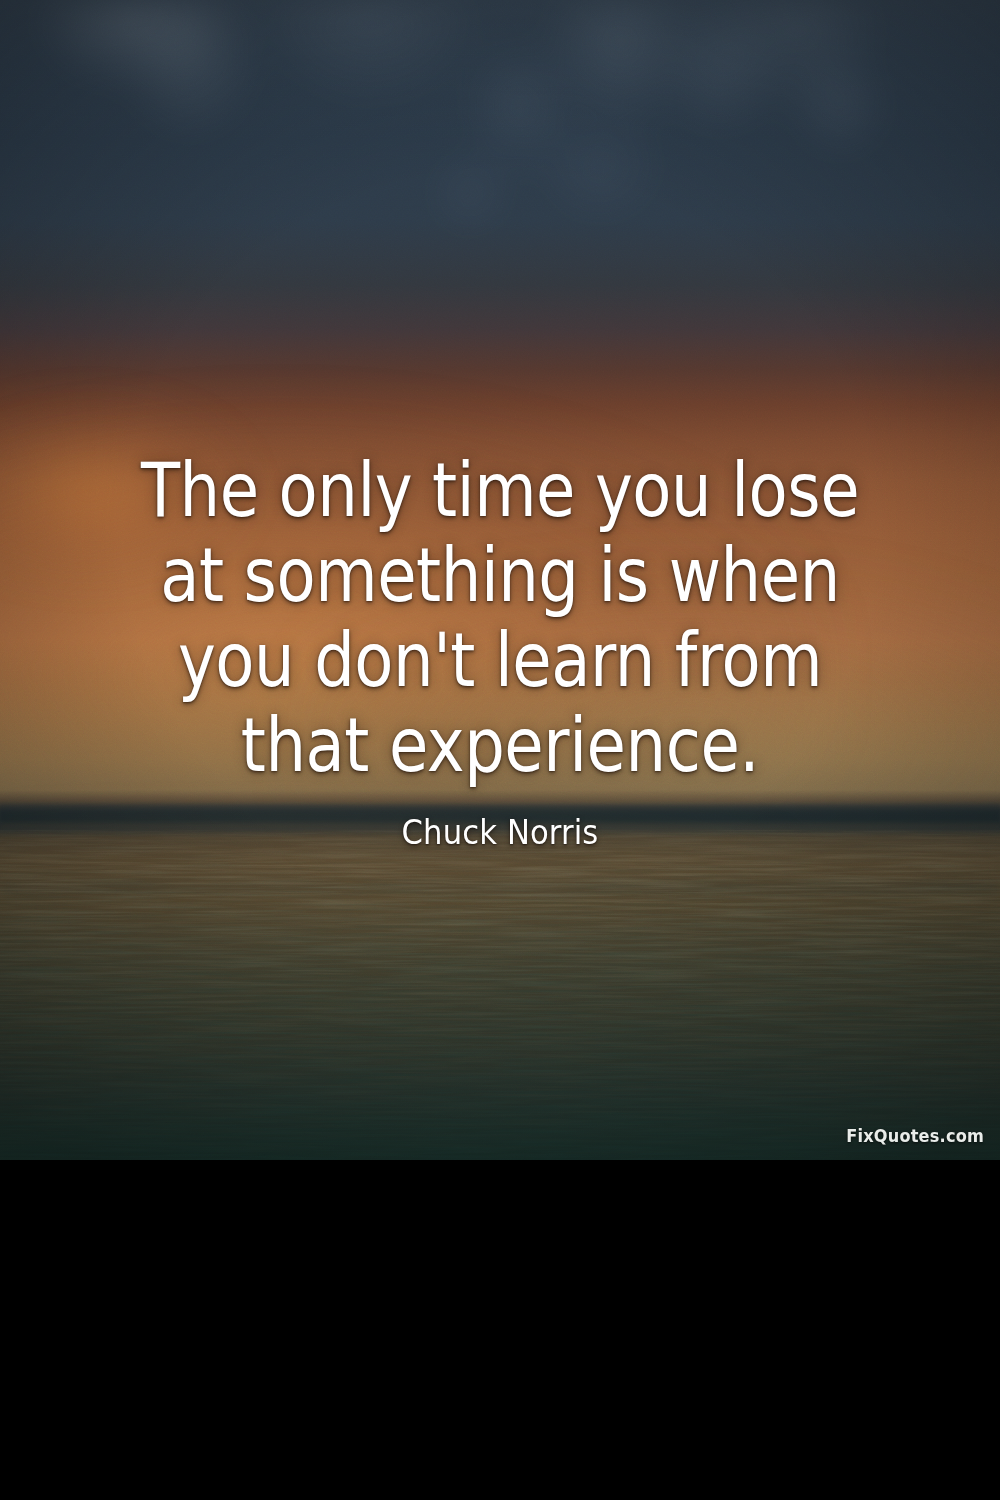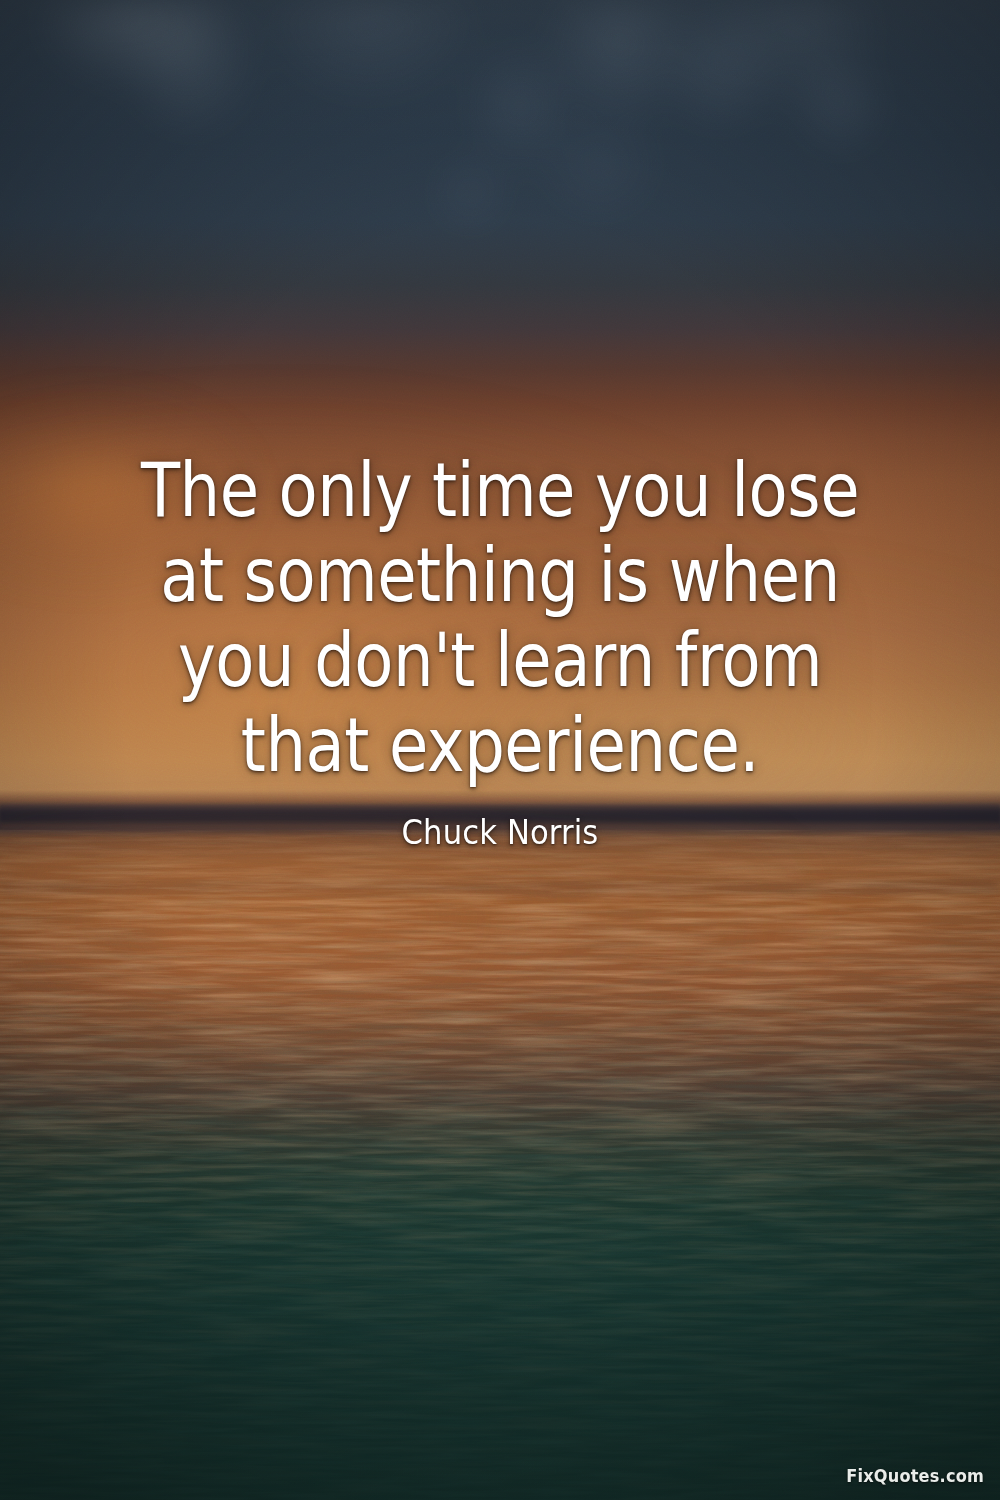--- a/index.html
+++ b/index.html
@@ -8,21 +8,21 @@
     padding: 0;
     background: #000;
   }
   body {
     font-family: "DejaVu Sans", sans-serif;
   }
 
   .poster {
     position: relative;
     width: 1000px;
-    height: 1500px;
+    height: 1160px;
     overflow: hidden;
     background: #23323e;
   }
 
   
 
   
   .layer-base {
     position: absolute;
     inset: 0;

